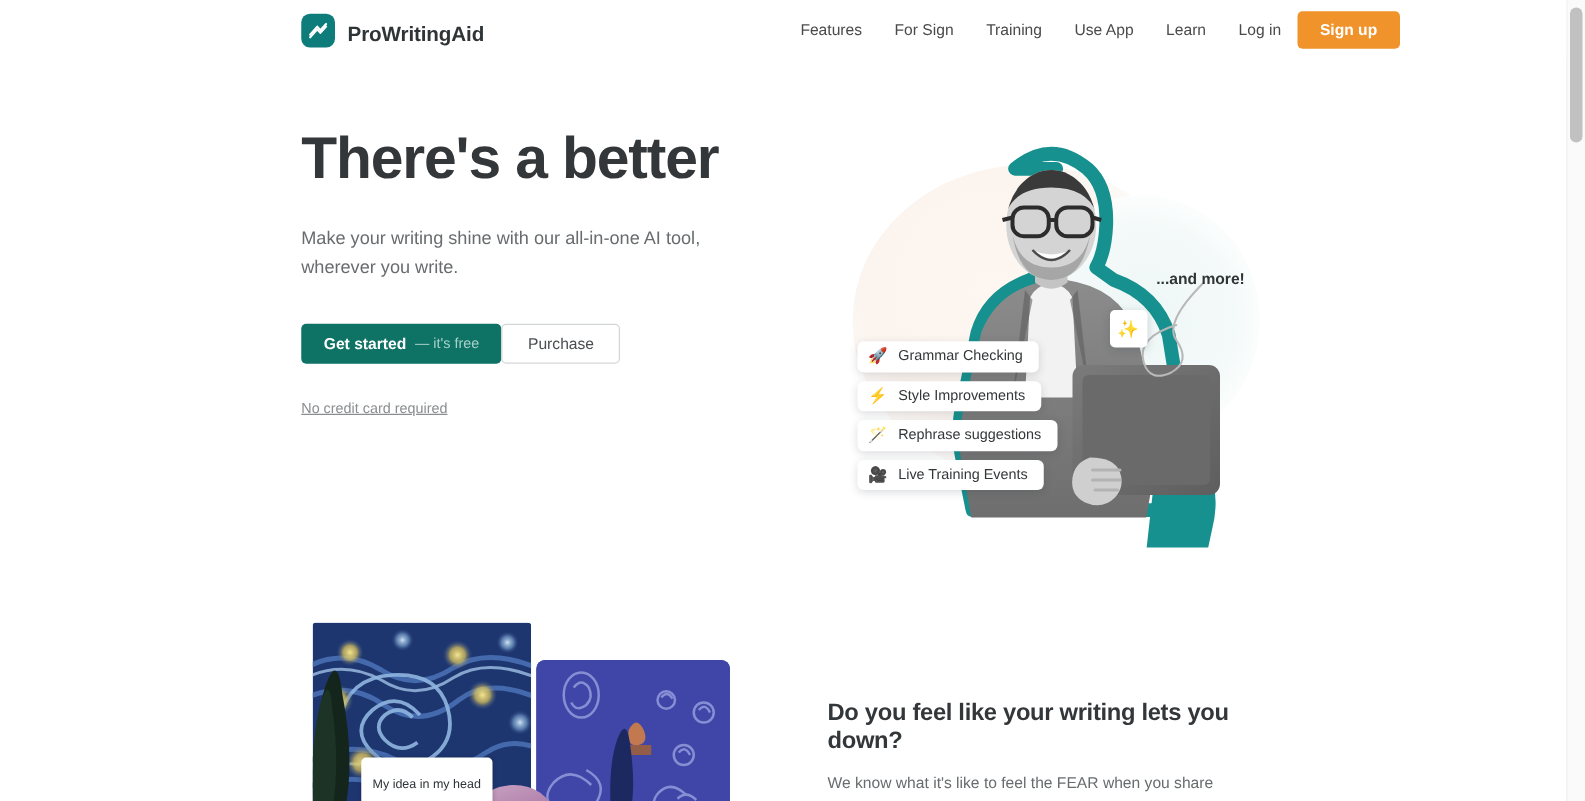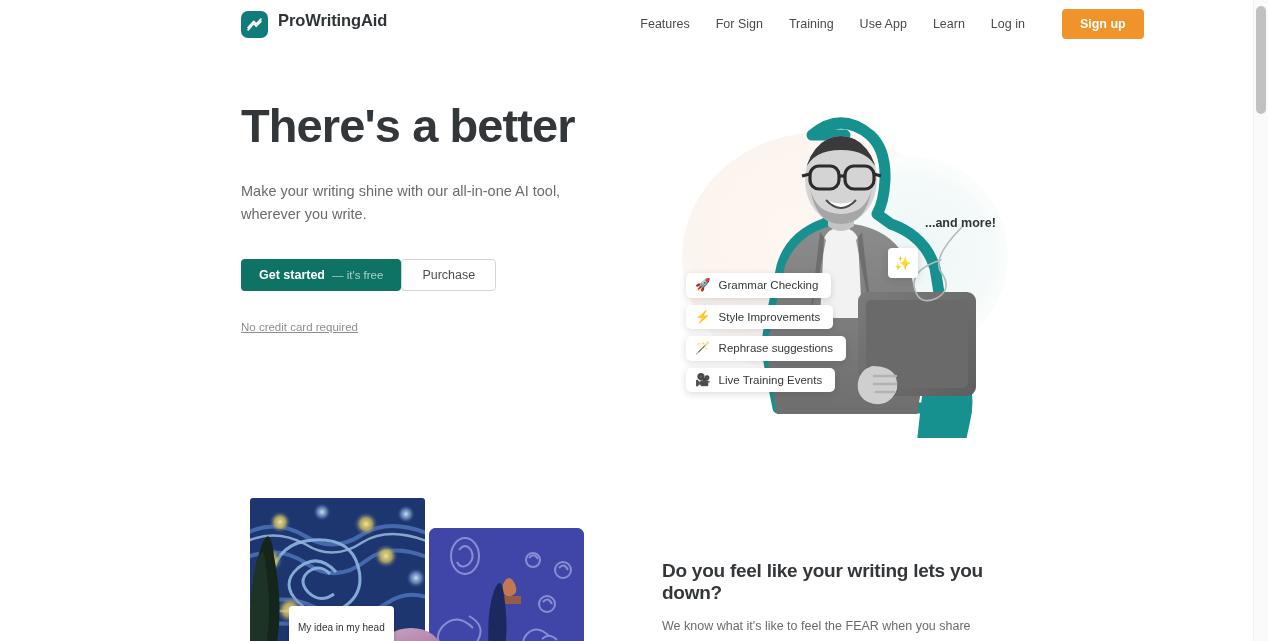--- a/index.html
+++ b/index.html
@@ -37,21 +37,21 @@
 
   
   .header {
     position: absolute; top: 0; left: 0;
     width: 1253px; height: 48px;
     display: flex; align-items: center;
     background: #ffffff;
     z-index: 20;
   }
   .brand {
-    display: flex; align-items: flex-start; gap: 10px;
+    display: flex; align-items: flex-end; gap: 10px;
     margin-left: 241px;
     cursor: pointer;
   }
   .logo-mark {
     width: 27px; height: 27px;
     border-radius: 7px;
     background: #0e7c7b;
     display: flex; align-items: center; justify-content: center;
     flex: 0 0 auto;
   }
@@ -66,21 +66,21 @@
     gap: 0;
   }
   .nav-item {
     font-size: 12.5px;
     color: #4a4a4a;
     padding: 6px 13px;
     cursor: pointer;
     white-space: nowrap;
   }
   .nav-cta {
-    margin-left: 24px;
+    margin-left: 0;
     background: #f0932b;
     color: #ffffff;
     font-size: 12.5px;
     font-weight: bold;
     padding: 8px 18px;
     border-radius: 4px;
     border: none;
     cursor: pointer;
     font-family: "Liberation Sans", sans-serif;
   }

